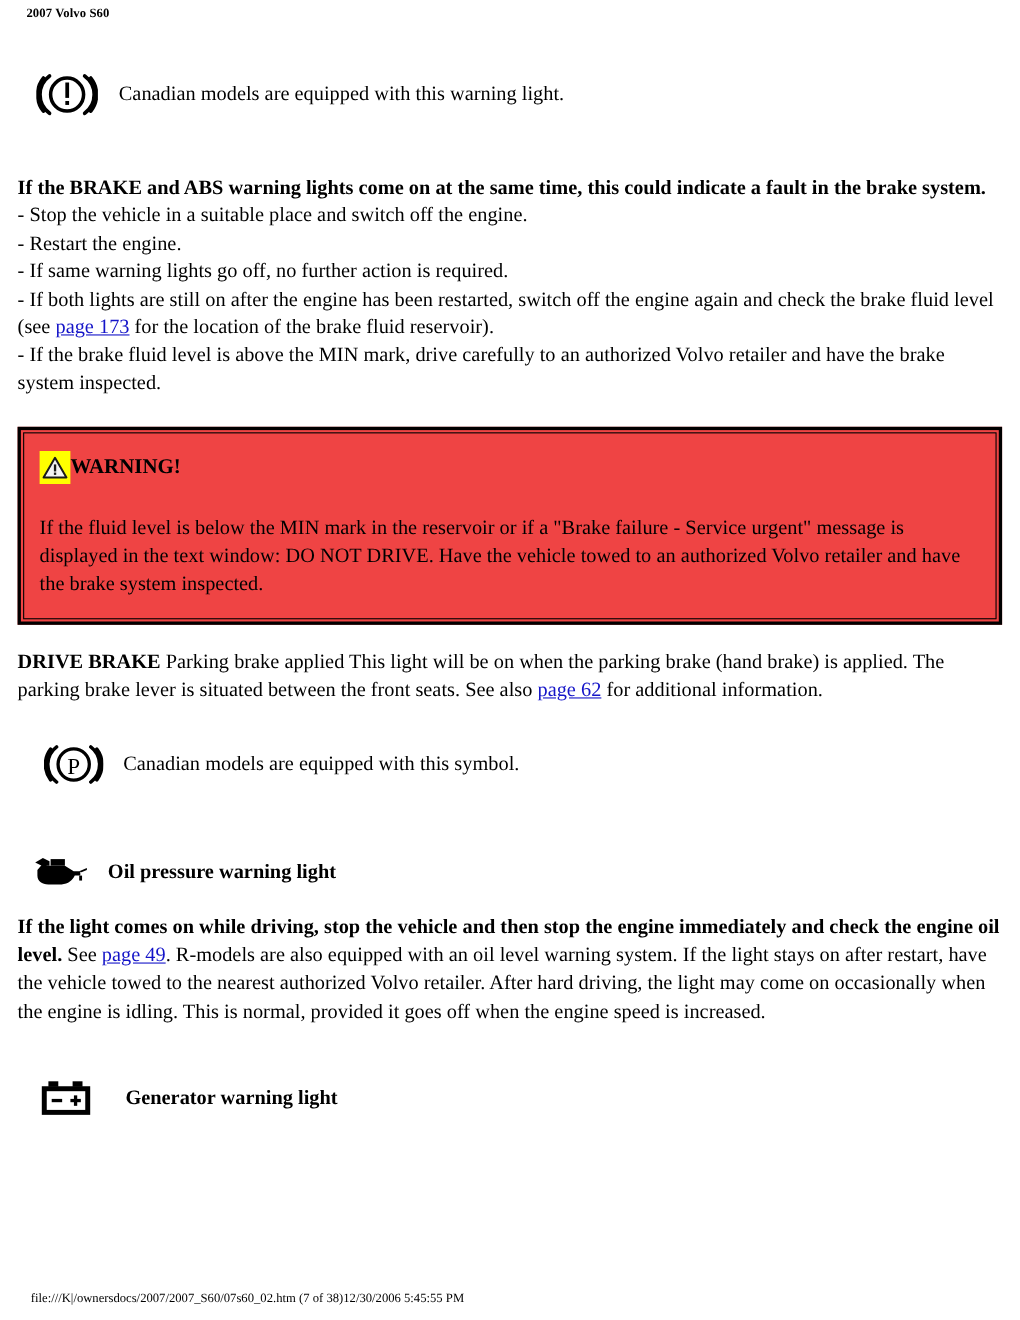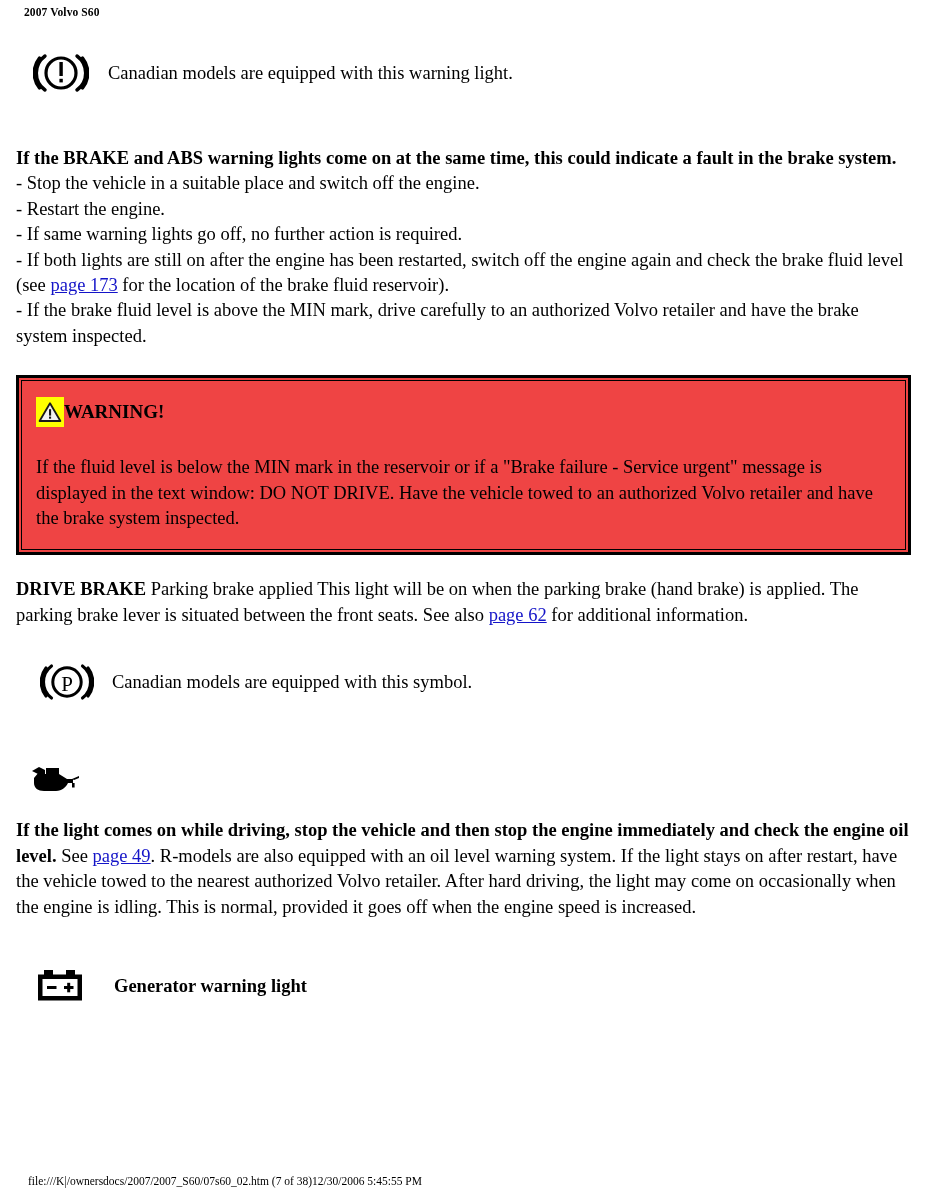--- a/index.html
+++ b/index.html
@@ -32,21 +32,21 @@
     font-size: 11.5px;
     font-weight: bold;
     letter-spacing: 0.1px;
     line-height: 14px;
     white-space: nowrap;
   }
 
   
   .content {
     position: absolute;
-    top: 40px;
+    top: 53px;
     left: 16px;
     width: 895px;
   }
 
   
   .para {
     font-size: 18.5px;
     line-height: 25.4px;
     margin: 0;
     text-align: left;
@@ -238,20 +238,21 @@
 
           <path d="M3 6 L10 2 L16 5 L16 9 L9 9 Z" fill="#000"></path>
 
           <rect x="17" y="3" width="13" height="6" fill="#000"></rect>
 
           <path d="M43 14 L50 11 L50 13 L45 15 Z" fill="#000"></path>
 
           <rect x="43" y="18" width="2.6" height="4.5" fill="#000"></rect>
         </svg>
       </div>
+      <div class="row-text">Oil pressure warning light</div>
     </div>
 
     <div class="sp-18"></div>
 
     <p class="para"><span class="b">If the light comes on while driving, stop the vehicle and then stop the engine immediately and check the engine oil level.</span><span> See </span><span class="xref">page 49</span><span>. R-models are also equipped with an oil level warning system. If the light stays on after restart, have the vehicle towed to the nearest authorized Volvo retailer. After hard driving, the light may come on occasionally when the engine is idling. This is normal, provided it goes off when the engine speed is increased.</span></p>
 
     <div class="sp-44"></div>
 
     <div class="icon-row row-battery row-heading">
       <div class="icon-slot">

